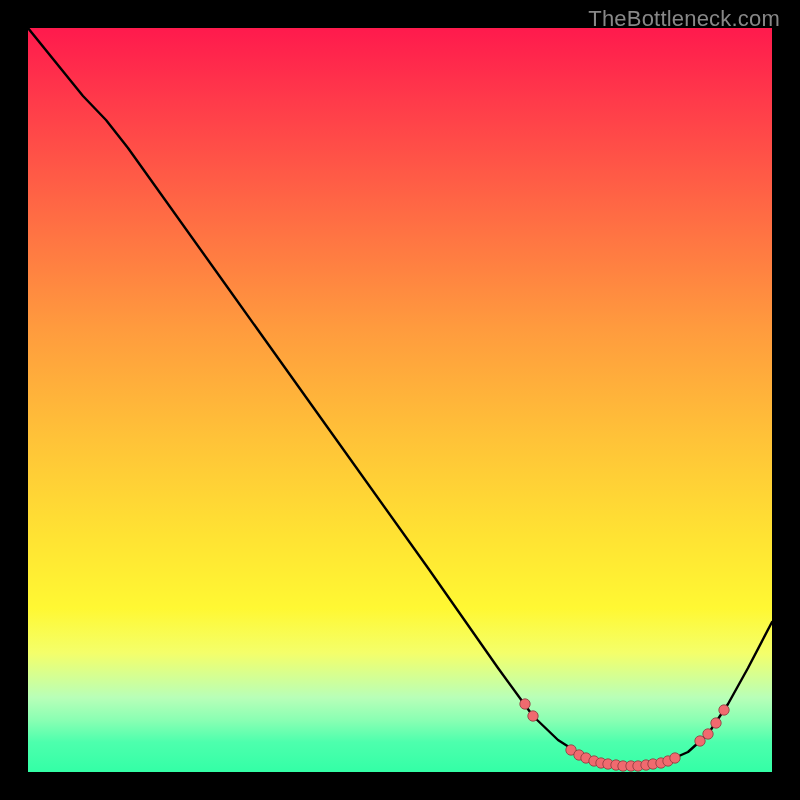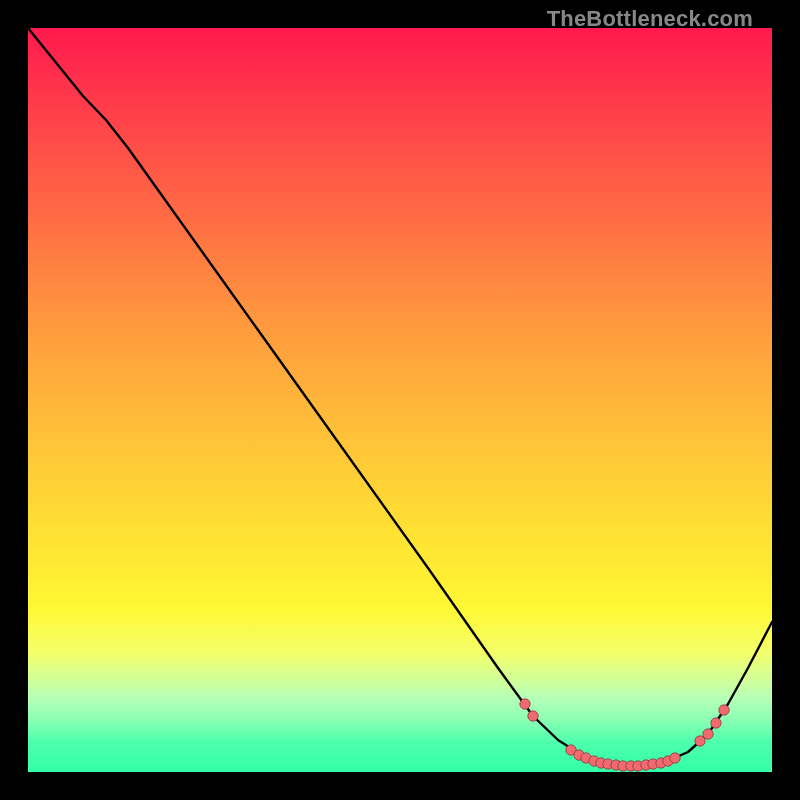--- a/index.html
+++ b/index.html
@@ -37,24 +37,24 @@
       #f4ff6a 84%,
       #b8ffb8 90%,
       #8affb3 93%,
       #4dffad 96%,
       #33ffa6 100%
     );
   }
   .watermark {
     position: absolute;
     top: 6px;
-    right: 47px;
+    right: 20px;
     color: #878787;
     font-size: 22px;
-    font-weight: 700;
+    font-weight: 400;
     letter-spacing: 0.2px;
   }
   svg.plot {
     position: absolute;
     left: 0;
     top: 0;
     width: 744px;
     height: 744px;
   }
 </style>

